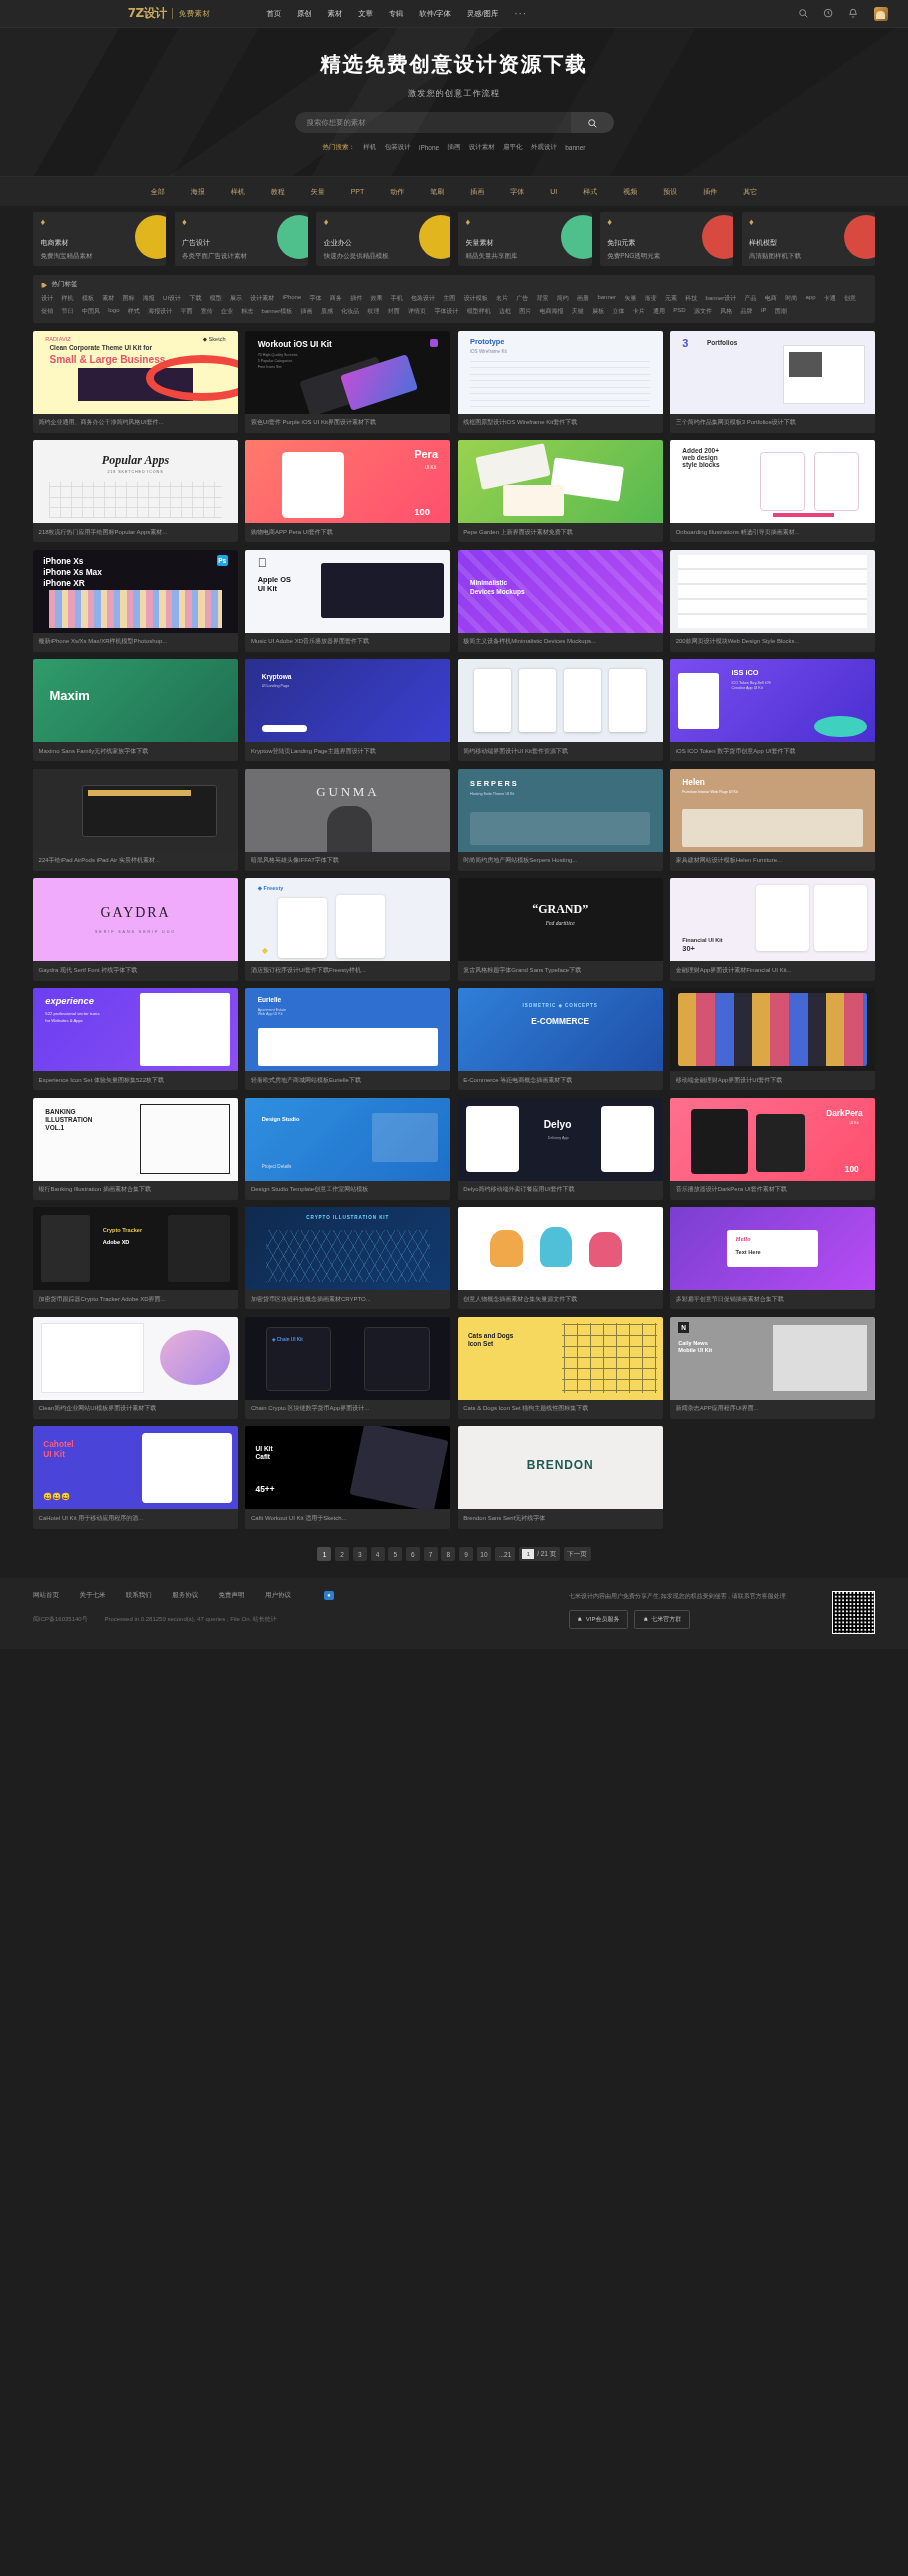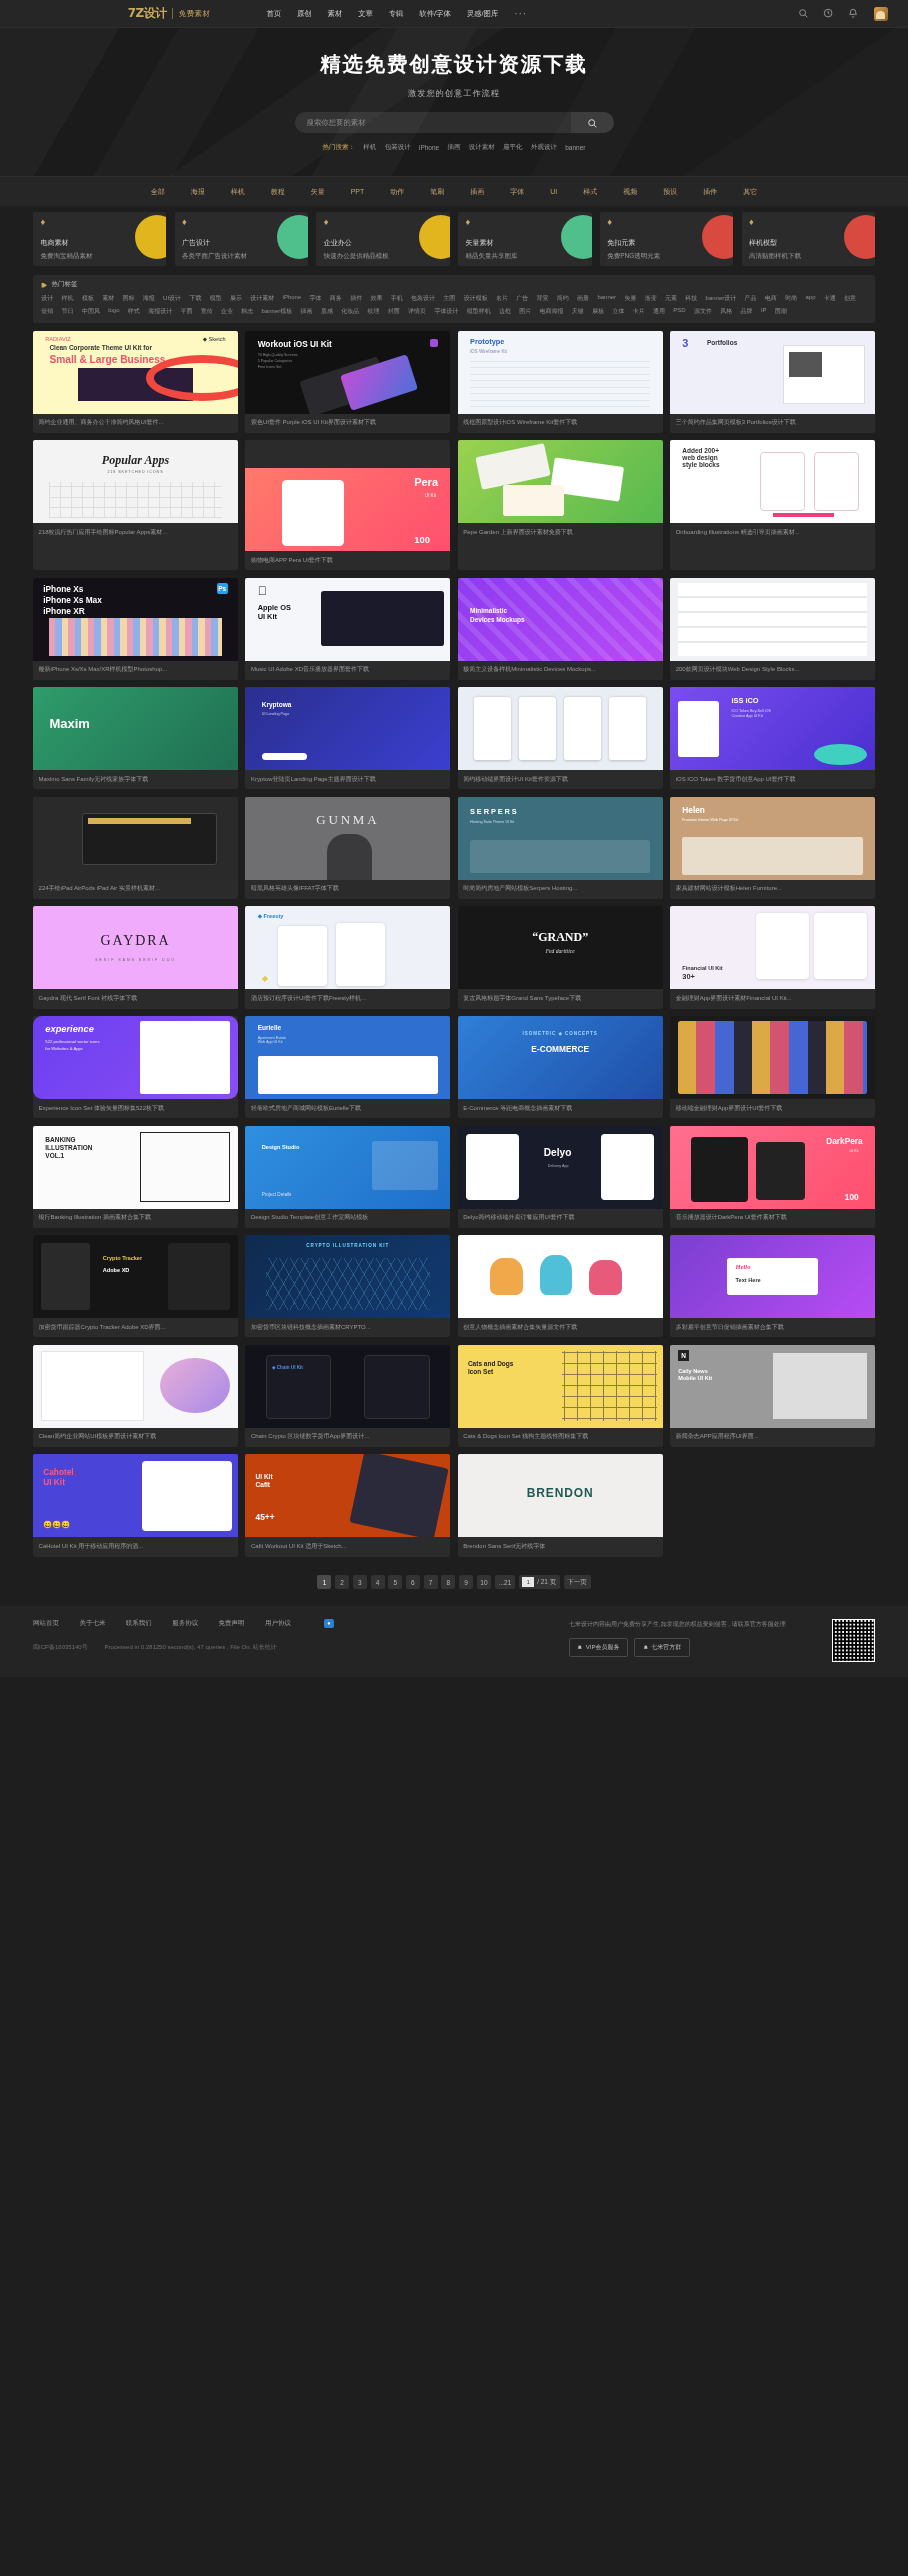--- a/index.html
+++ b/index.html
@@ -443,21 +443,21 @@
     </div>
     <div class="card">
       <div class="thumb" style="background:#f3f3f3;">
         <div style="position:absolute;left:50%;top:16%;transform:translateX(-50%);font:italic bold 12px serif;color:#222">Popular Apps</div>
         <div style="position:absolute;left:50%;top:36%;transform:translateX(-50%);font:3.7px sans-serif;color:#666;letter-spacing:0.9px">218 SKETCHED ICONS</div>
         <div style="position:absolute;left:8%;top:50%;right:8%;bottom:6%;background:repeating-linear-gradient(90deg,#ddd 0 0.9px,transparent 0.9px 11px),repeating-linear-gradient(0deg,#ddd 0 0.9px,transparent 0.9px 10.2px)"></div>
       </div>
       <div class="cap">218枚流行热门应用手绘图标Popular Apps素材...</div>
     </div>
     <div class="card">
-      <div class="thumb" style="background:linear-gradient(135deg,#ff7a6b,#ff4f6e);margin-top:28px;">
+      <div class="thumb" style="background:linear-gradient(135deg,#ff7a6b,#ff4f6e);">
         <div style="position:absolute;right:6%;top:10%;font:bold 11px sans-serif;color:#fff">Pera</div>
         <div style="position:absolute;right:7%;top:30%;font:4.6px sans-serif;color:#ffe">UI Kit</div>
         <div style="position:absolute;left:18%;top:14%;width:30%;height:80%;background:#fff;border-radius:4.6px"></div>
         <div style="position:absolute;right:10%;bottom:8%;font:bold 9.3px sans-serif;color:#fff">100</div>
       </div>
       <div class="cap">购物电商APP Pera UI套件下载</div>
     </div>
     <div class="card">
       <div class="thumb" style="background:linear-gradient(135deg,#9ad24f,#57b94f);">
         <div style="position:absolute;left:10%;top:12%;width:34%;height:40%;background:#f4f2ec;border-radius:2.8px;transform:rotate(-12deg)"></div>
@@ -592,21 +592,21 @@
     <div class="card">
       <div class="thumb" style="background:#f4eef8;">
         <div style="position:absolute;left:6%;bottom:22%;font:bold 5.6px sans-serif;color:#333">Financial UI Kit</div>
         <div style="position:absolute;left:6%;bottom:10%;font:bold 7.4px sans-serif;color:#333">30+</div>
         <div style="position:absolute;right:4%;top:8%;width:26%;height:80%;background:#fff;border-radius:3.7px;box-shadow:0 0.9px 2.8px rgba(0,0,0,.12)"></div>
         <div style="position:absolute;right:32%;top:8%;width:26%;height:80%;background:#fff;border-radius:3.7px;box-shadow:0 0.9px 2.8px rgba(0,0,0,.12)"></div>
       </div>
       <div class="cap">金融理财App界面设计素材Financial UI Kit...</div>
     </div>
     <div class="card">
-      <div class="thumb" style="background:linear-gradient(135deg,#6b3ff0,#8b4ef5);border-radius:9px;">
+      <div class="thumb" style="background:linear-gradient(135deg,#6b3ff0,#8b4ef5);">
         <div style="position:absolute;left:6%;top:10%;font:italic bold 9.3px sans-serif;color:#fff">experience</div>
         <div style="position:absolute;left:6%;top:28%;font:4.2px sans-serif;color:#eee;line-height:1.5">522 professional vector icons<br>for Websites &amp; Apps</div>
         <div style="position:absolute;right:4%;top:6%;width:44%;height:88%;background:#fff;border-radius:1.9px"></div>
       </div>
       <div class="cap">Experience Icon Set 体验矢量图标集522枚下载</div>
     </div>
     <div class="card">
       <div class="thumb" style="background:#2f6fd0;">
         <div style="position:absolute;left:6%;top:10%;font:bold 6.5px sans-serif;color:#fff">Eurielle</div>
         <div style="position:absolute;left:6%;top:24%;font:3.7px sans-serif;color:#cde">Apartment Estate<br>Web App UI Kit</div>
@@ -725,21 +725,21 @@
     </div>
     <div class="card">
       <div class="thumb" style="background:#4a44d8;">
         <div style="position:absolute;left:5%;top:16%;font:bold 8.3px sans-serif;color:#ff5a7a;line-height:1.2">Cahotel<br>UI Kit</div>
         <div style="position:absolute;left:5%;bottom:10%;font:7.4px sans-serif">😀😀😀</div>
         <div style="position:absolute;right:3%;top:8%;width:44%;height:84%;background:#fff;border-radius:3.7px"></div>
       </div>
       <div class="cap">CaHotel UI Kit 用于移动应用程序的酒...</div>
     </div>
     <div class="card">
-      <div class="thumb" style="background:#c2410c;text-decoration:underline;">
+      <div class="thumb" style="background:#000000;text-decoration:underline;">
         <div style="position:absolute;left:5%;top:22%;font:bold 6.5px sans-serif;color:#fff;line-height:1.3">UI Kit<br>Cafit</div>
         <div style="position:absolute;left:5%;bottom:18%;font:bold 8.3px sans-serif;color:#fff">45++</div>
         <div style="position:absolute;right:4%;top:6%;width:42%;height:88%;background:#2a2a3a;border-radius:3.7px;transform:rotate(12deg)"></div>
       </div>
       <div class="cap">Cafit Workout UI Kit 适用于Sketch...</div>
     </div>
     <div class="card">
       <div class="thumb" style="background:#f0efed;">
         <div style="position:absolute;left:50%;top:38%;transform:translateX(-50%);font:bold 12px sans-serif;color:#1f5a52;letter-spacing:0.9px">BRENDON</div>
       </div>

